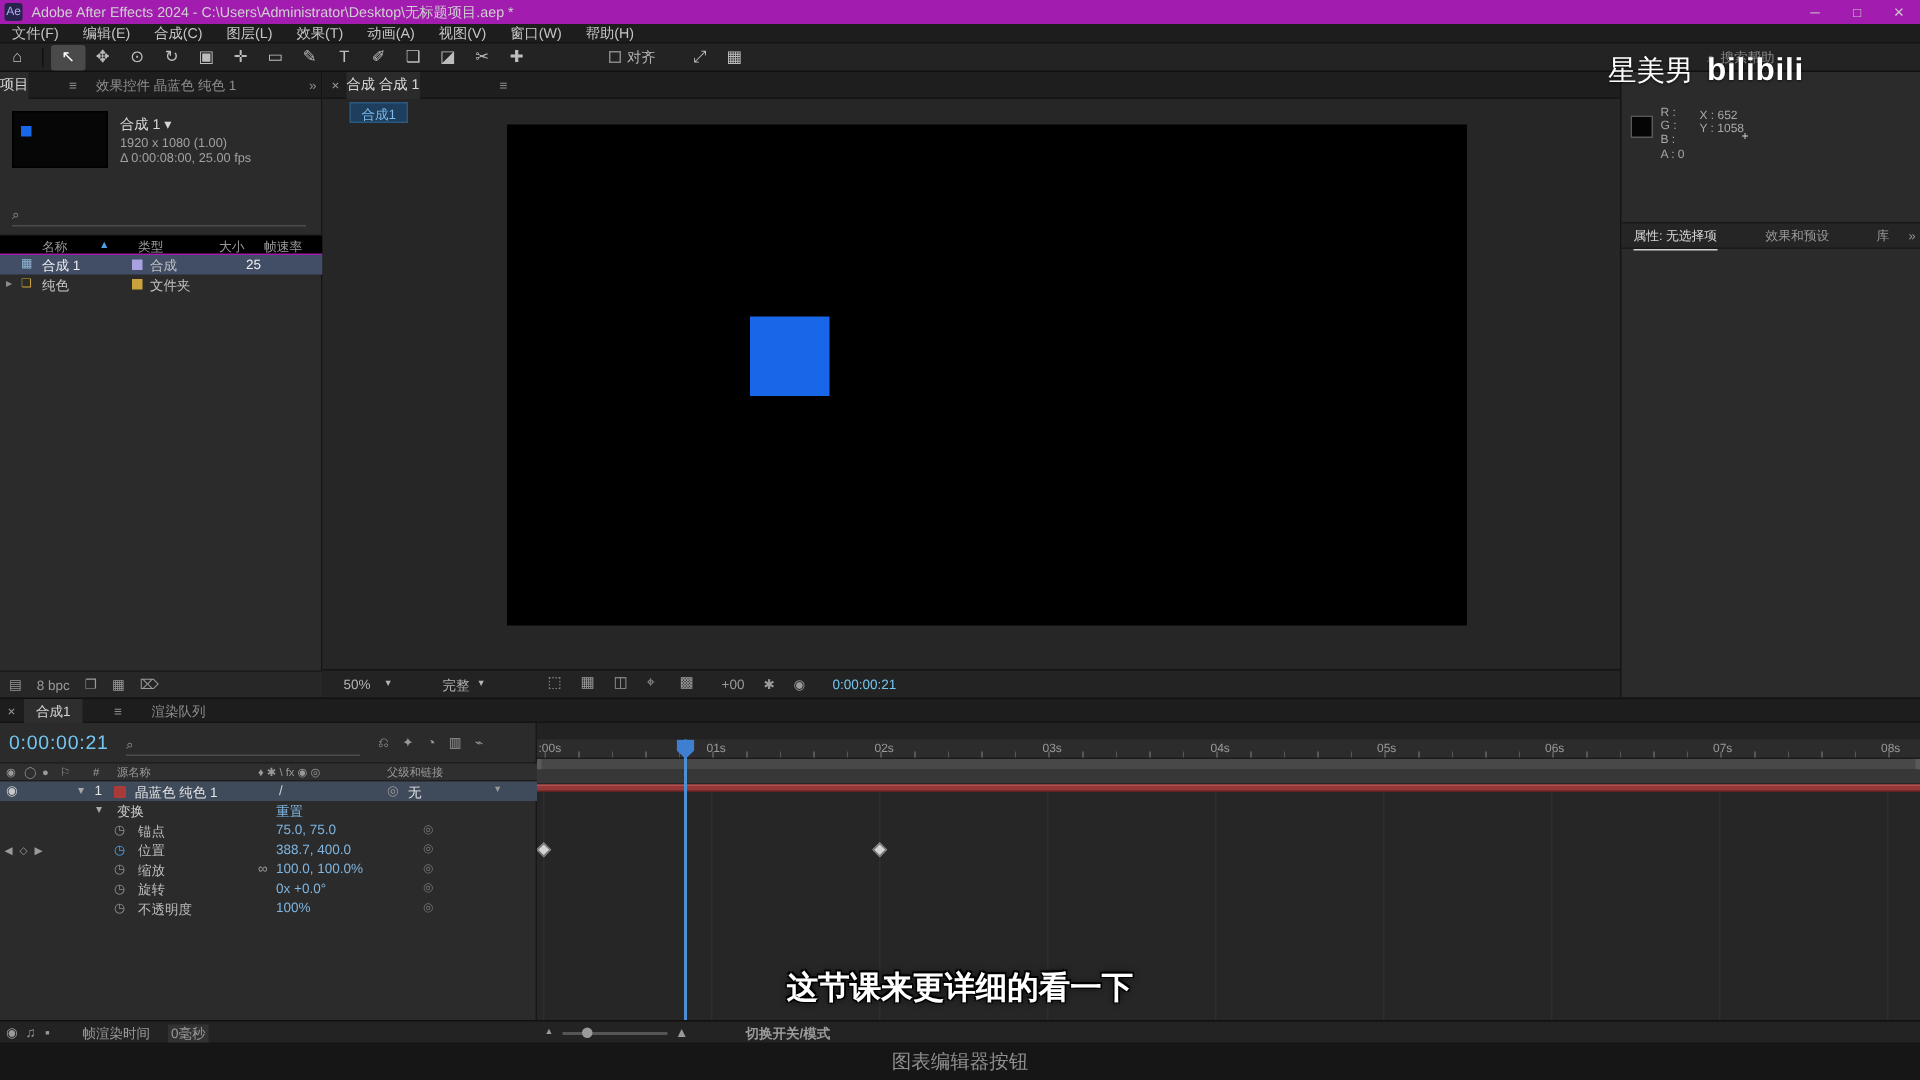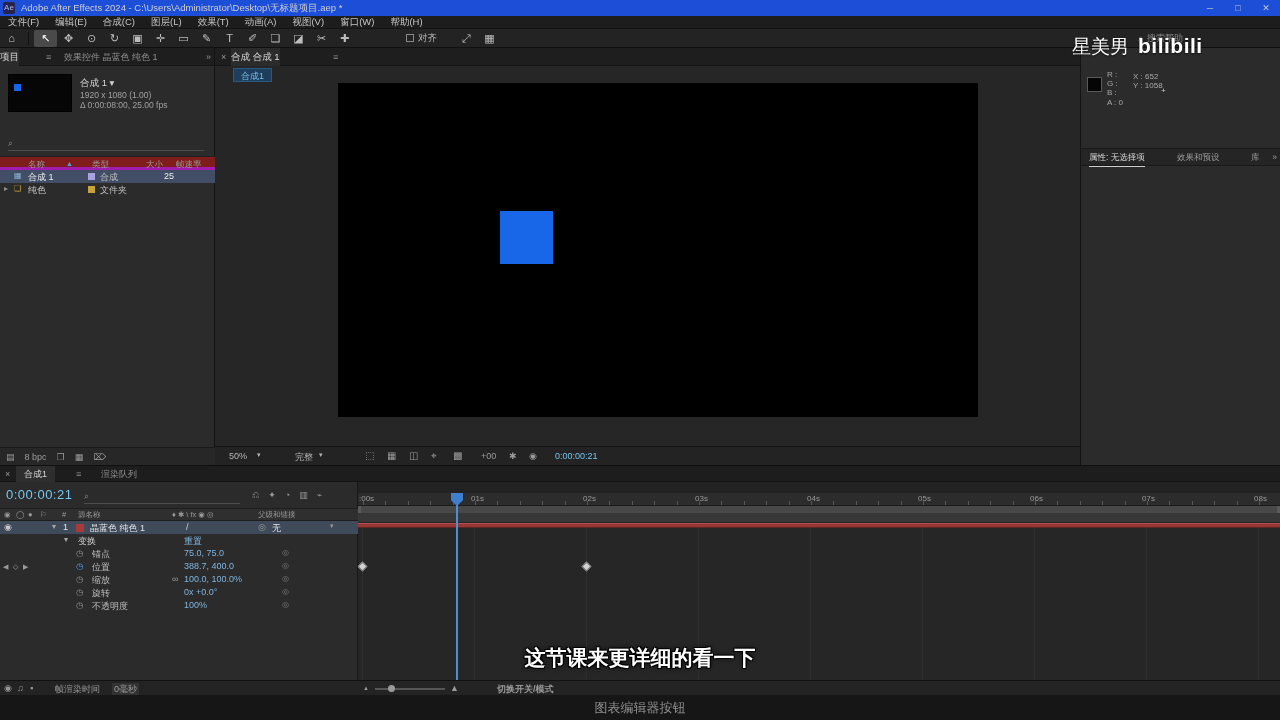--- a/index.html
+++ b/index.html
@@ -2,21 +2,21 @@
 <html><head>
 <meta charset="utf-8">
 <style>
   * { box-sizing: border-box; margin: 0; padding: 0; }
   html,body { width:1280px; height:720px; background:#101010; }
   body { font-family:"Liberation Sans","DejaVu Sans",sans-serif; color:#c8c8c8; overflow:hidden; }
   #app { position:relative; width:1280px; height:720px; background:#202020; overflow:hidden; }
   span, div { white-space:nowrap; }
 
   
-  #title-bar { position:absolute; left:0; top:0; width:1280px; height:16px; background:#1d4ed8; display:flex; align-items:center; }
+  #title-bar { position:absolute; left:0; top:0; width:1280px; height:16px; background:#a21caf; display:flex; align-items:center; }
   #ae-icon { width:12px; height:12px; margin:0 6px 0 3px; background:#26234d; color:#b4b0f2; font-size:8px; line-height:12px; text-align:center; border-radius:2px; }
   #title-text { font-size:9.5px; color:#cfcfcf; }
   #win-controls { margin-left:auto; display:flex; }
   #win-controls > div { width:28px; text-align:center; font-size:9px; color:#c8c8c8; line-height:16px; }
 
   
   #menu-bar { position:absolute; left:0; top:16px; width:1280px; height:13px; background:#1d1d1d; display:flex; align-items:center; border-bottom:1px solid #141414; }
   #menu-bar > span { padding:0 8px; font-size:9.5px; color:#c6c6c6; }
 
   
@@ -38,21 +38,21 @@
   .overflow-glyph { position:absolute; right:3px; top:0; line-height:18px; font-size:9px; color:#8f8f8f; }
 
   
   #left-panel { position:absolute; left:0; top:48px; width:215px; height:417px; background:#2b2b2b; border-right:1px solid #141414; }
   #proj-thumb { position:absolute; left:8px; top:26px; width:64px; height:38px; background:#060606; border:1px solid #000; }
   #proj-thumb-square { position:absolute; left:5px; top:9px; width:7px; height:7px; background:#1767e8; }
   #proj-comp-name { position:absolute; left:80px; top:29px; font-size:9.5px; color:#d5d5d5; }
   #proj-comp-dims { position:absolute; left:80px; top:42px; font-size:8.5px; color:#a0a0a0; }
   #proj-comp-time { position:absolute; left:80px; top:52px; font-size:8.5px; color:#a0a0a0; }
   #proj-search { position:absolute; left:8px; top:90px; width:196px; height:13px; border-bottom:1px solid #4c4c4c; font-size:9px; color:#8f8f8f; }
-  #proj-colhead { position:absolute; left:0; top:108px; width:215px; height:14px; background:#7f1d1d; border-top:1px solid #202020; border-bottom:3px solid #a21caf; font-size:8.5px; color:#9a9a9a; }
+  #proj-colhead { position:absolute; left:0; top:108px; width:215px; height:14px; background:#000000; border-top:1px solid #202020; border-bottom:1px solid #a21caf; font-size:8.5px; color:#9a9a9a; }
   #proj-colhead span { position:absolute; top:2px; }
   .pc-name { left:28px; } .pc-sort { left:66px; color:#4f9fe8; font-size:7px; top:3px !important; } .pc-type { left:92px;text-align:right; } .pc-size { left:146px; } .pc-rate { left:176px; }
   .proj-row { position:absolute; left:0; width:215px; height:13px; font-size:9px; color:#c8c8c8; }
   .proj-row span { position:absolute; top:1px; }
   #proj-row-0 { top:122px; background:#414e66; color:#eee; }
   #proj-row-1 { top:135px; }
   .pr-twirl { left:4px; color:#909090; font-size:8px; }
   .pr-icon { left:14px; font-size:8px; color:#8fb8d8; }
   #proj-row-1 .pr-icon { color:#c8a23c; }
   .pr-name { left:28px; }

